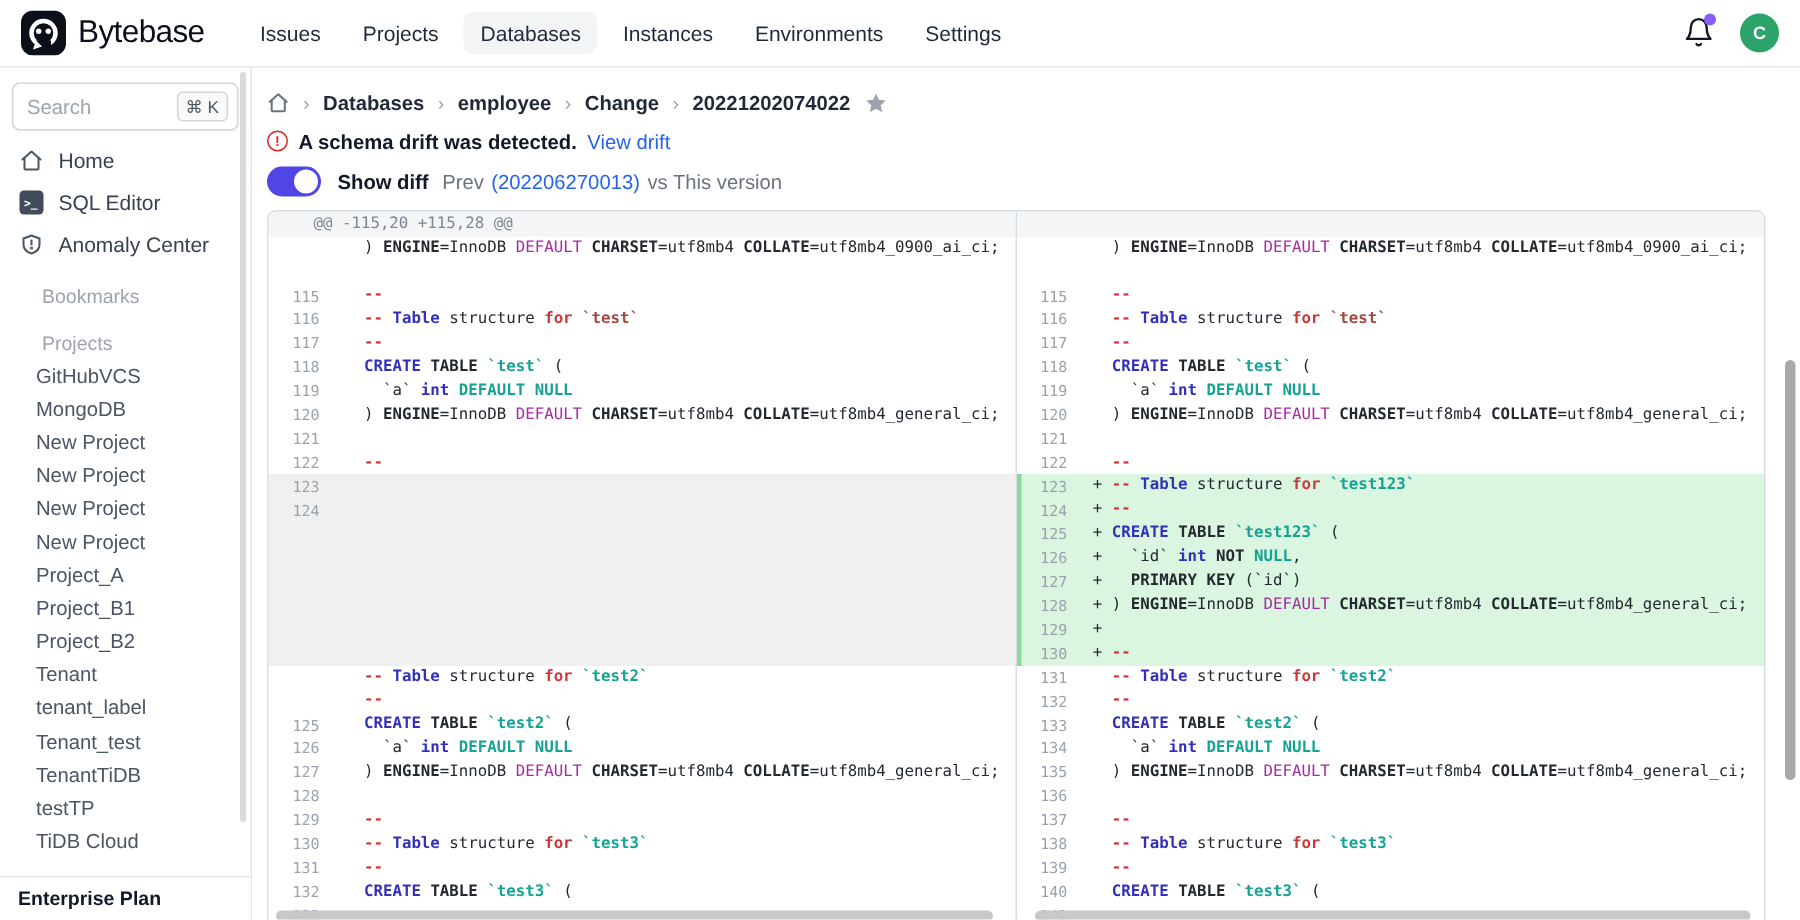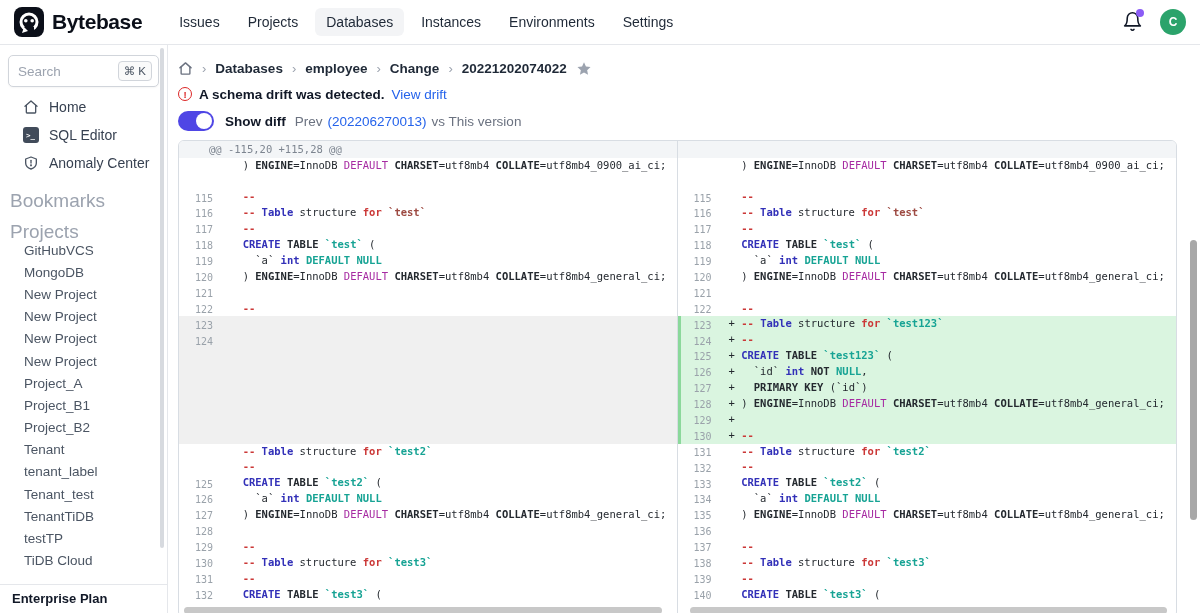--- a/index.html
+++ b/index.html
@@ -3,21 +3,21 @@
 <meta charset="utf-8">
 <style>
   * { margin:0; padding:0; box-sizing:border-box; }
   html,body { width:1200px; height:613px; overflow:hidden; background:#fff;
     font-family:"Liberation Sans", sans-serif; color:#111827; }
 
   
   .navbar { height:45px; display:flex; align-items:center; padding:0 14px;
     border-bottom:1px solid #e5e7eb; background:#fff; }
   .brand { display:flex; align-items:center; gap:8px; }
-  .brand-name { font-size:21px; font-weight:700; letter-spacing:-0.4px; color:#0b0f19; }
+  .brand-name { font-size:21px; font-weight:400; letter-spacing:-0.4px; color:#0b0f19; }
   .nav-items { display:flex; align-items:center; gap:6px; margin-left:26px; }
   .nav-item { font-size:14px; font-weight:500; color:#1f2937; padding:6px 11px;
     border-radius:6px; cursor:pointer; }
   .nav-item.active { background:#f3f4f6; }
   .nav-right { margin-left:auto; display:flex; align-items:center; gap:16px; }
   .bell-wrap { position:relative; width:22px; height:22px; }
   .bell-dot { position:absolute; top:-2px; right:0px; width:8px; height:8px;
     border-radius:50%; background:#8b5cf6; }
   .avatar { width:26px; height:26px; border-radius:50%; background:#2ba36b; color:#fff;
     font-size:12px; font-weight:600; display:flex; align-items:center; justify-content:center; }
@@ -30,27 +30,27 @@
 
   
   .search-box { margin:0 8px 6px 8px; height:32px; border:1px solid #d1d5db; border-radius:5px;
     display:flex; align-items:center; padding:0 6px 0 9px; background:#fff;
     box-shadow:0 1px 2px rgba(0,0,0,0.04); }
   .search-box input { border:none; outline:none; width:90px; font-size:13.5px;
     font-family:"Liberation Sans", sans-serif; color:#374151; }
   .search-box input::placeholder { color:#9ca3af; }
   .kbd { margin-left:auto; border:1px solid #d1d5db; border-radius:4px; background:#fafafa;
     font-size:11.5px; color:#4b5563; padding:2px 5px; white-space:nowrap; }
-  .side-item { display:flex; align-items:center; gap:10px; height:28px; padding-left:22px;
+  .side-item { display:flex; align-items:center; gap:10px; height:28px; padding-left:12px;
     font-size:14px; color:#374151; cursor:pointer; }
   .side-item .ic { width:17px; height:17px; display:flex; align-items:center; justify-content:center; }
   .sql-ic { width:16px; height:16px; background:#414b5a; border-radius:3px; color:#fff;
     font-family:"DejaVu Sans Mono", monospace; font-size:7.5px; font-weight:700;
     display:flex; align-items:center; justify-content:center; }
-  .section-label { padding-left:10px; font-size:19px; color:#9ca3af; margin-top:13px; height:18px; }
+  .section-label { padding-left:28px; font-size:13px; color:#9ca3af; margin-top:13px; height:18px; }
   .project-item { padding-left:24px; font-size:13.5px; color:#4b5563; height:22.2px;
     display:flex; align-items:center; cursor:pointer; }
   .archive-row { margin-top:11px; }
   .plan-bar { position:absolute; bottom:0; left:0; width:167px; border-top:1px solid #e5e7eb;
     background:#fff; padding:6px 0 7px 12px; font-size:13px; font-weight:700; color:#111827; }
   .side-scroll { position:absolute; top:3px; right:3px; width:4px; height:500px;
     background:#d7dadf; border-radius:2px; }
 
   
   .breadcrumb { display:flex; align-items:center; gap:9px; height:21px; }

